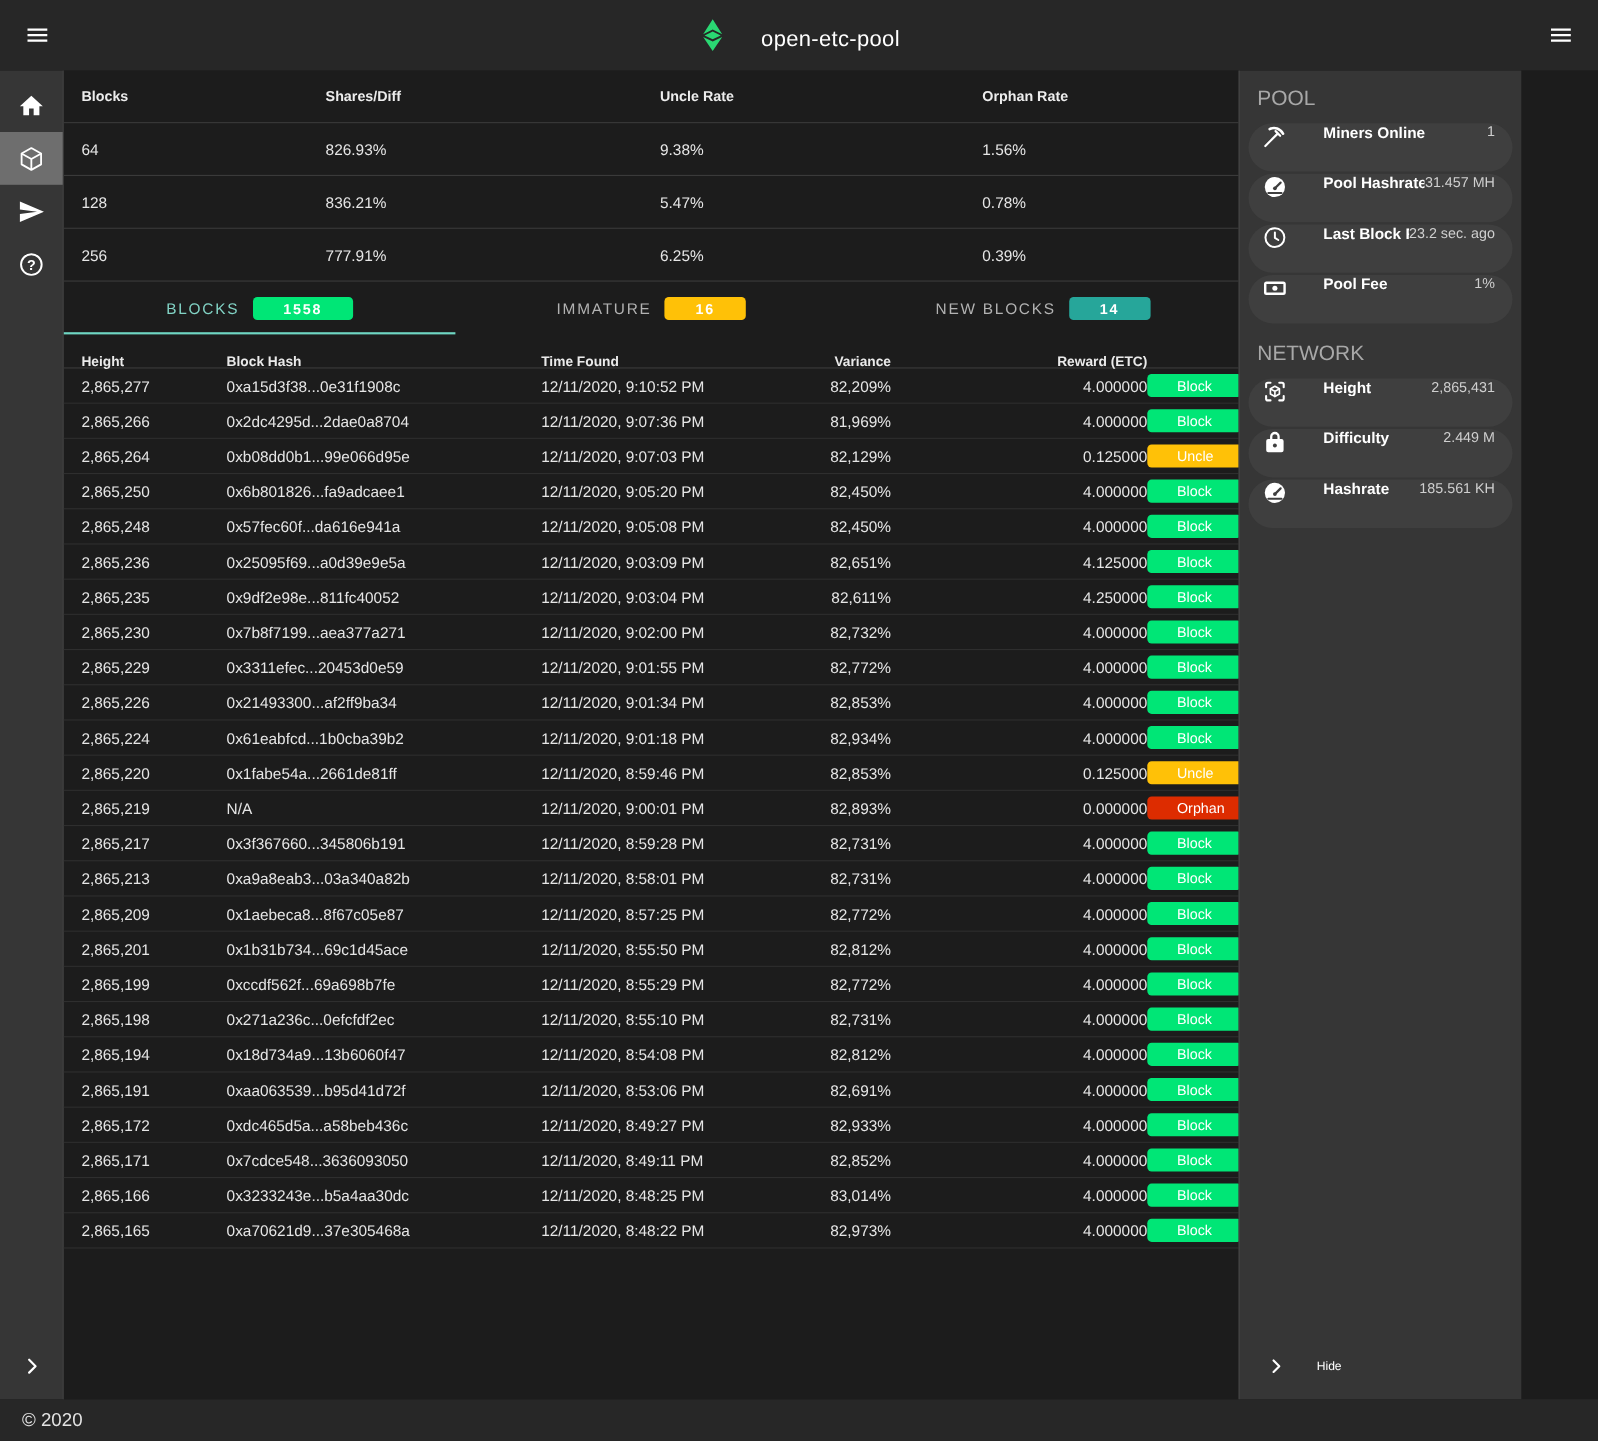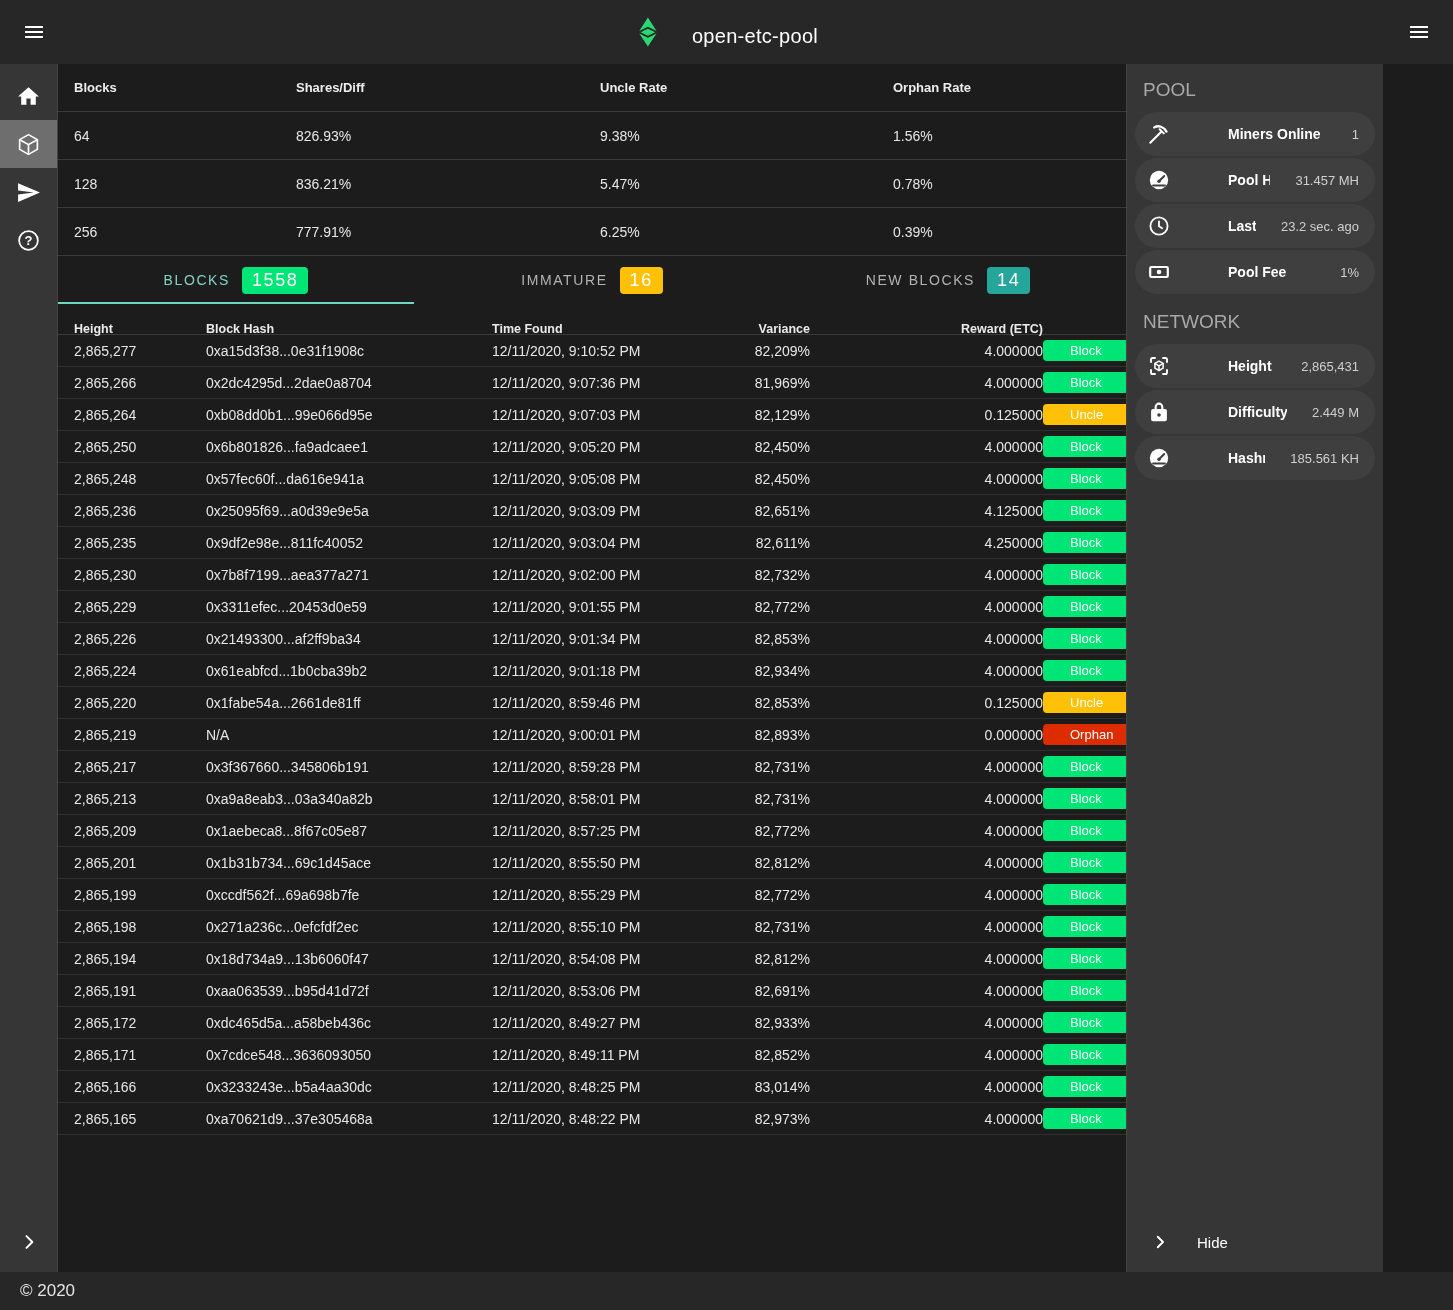--- a/index.html
+++ b/index.html
@@ -40,45 +40,45 @@
 
   .stats-grid { display:grid; grid-template-columns:222px 304px 293px 1fr; align-items:center; padding:0 16px; height:48px; border-bottom:1px solid #3a3a3a; }
   .stats-grid.head { font-weight:bold; font-size:13px; color:#ededed; }
   .stats-grid.row { font-size:14px; color:#e6e6e6; }
 
   .tabs { display:flex; height:48px; }
   .tab { flex:1; position:relative; display:flex; align-items:center; justify-content:center; gap:12px;
          font-size:14px; letter-spacing:1.6px; color:#b2b2b2; cursor:pointer; }
   .tab.active { color:#82d3c5; }
   .tab.active::after { content:""; position:absolute; left:0; right:0; bottom:0; height:2px; background:#6fd6c3; }
-  .badge { border-radius:4px; padding:3px 10px; font-size:18px; font-weight:normal; color:#fff; }
+  .badge { border-radius:4px; padding:3px 28px; font-size:13px; font-weight:bold; color:#fff; }
 
   .bt-grid { display:grid; grid-template-columns:132px 286px 256px 62px 233px 1fr; align-items:center; padding:0 16px; }
   .bt-head { height:31px; font-size:12.5px; font-weight:bold; color:#eaeaea; border-bottom:1px solid #3a3a3a; }
   .bt-row { height:32px; font-size:14px; color:#e6e6e6; border-bottom:1px solid #2e2e2e; }
   .c-right { text-align:right; }
   .c-type { display:flex; justify-content:flex-end; }
   .bt-head .c-type-h { text-align:right; padding-right:12px;margin-top:36px; }
   .type-pill { display:inline-block; min-width:37px; text-align:center; padding:3px 27px; border-radius:4px; font-size:13px; color:#fff; }
 
   .pagination { height:56px; display:flex; align-items:center; justify-content:flex-end; gap:34px; padding-right:18px; font-size:13px; color:#cfcfcf; }
   .page-size { display:flex; align-items:center; gap:14px; border-bottom:1px solid #9a9a9a; padding:4px 4px 7px 4px; color:#fff; cursor:pointer; }
   .pg-btn { width:26px; height:26px; display:flex; align-items:center; justify-content:center; cursor:pointer; }
   .pg-group { display:flex; align-items:center; gap:24px; }
 
   
   .rightbar { width:257px; background:#363636; border-left:1px solid #454545; display:flex; flex-direction:column; }
   .section-title { font-size:19px; color:#a8a8a8; padding:15px 16px 9px 16px; }
   .chip { height:44px; margin:2px 8px; background:#3f3f3f; border-radius:22px;
-          display:flex; align-items:center; padding:0 16px 0 12px;gap:25px; }
+          display:flex; align-items:flex-start; padding:0 16px 0 12px; }
   .chip .icon { margin-right:32px; }
   .chip-label { font-size:14px; font-weight:bold; color:#fff; flex:1; white-space:nowrap; overflow:hidden; }
   .chip-value { font-size:13px; color:#cfcfcf; white-space:nowrap; }
   .hide-row { margin-top:auto; margin-bottom:6px; height:48px; display:flex; align-items:center; gap:28px; padding-left:24px; cursor:pointer; }
-  .hide-label { font-size:15px; color:#fff; }
+  .hide-label { font-size:11px; color:#fff; }
 
   
   .footer { height:38px; background:#272727; display:flex; align-items:center; padding-left:20px; font-size:17px; color:#e2e2e2; }
 </style>
 </head>
 <body>
 
 <header class="topbar">
   <button class="menu-btn">
     <svg width="24" height="24" viewBox="0 0 24 24">

